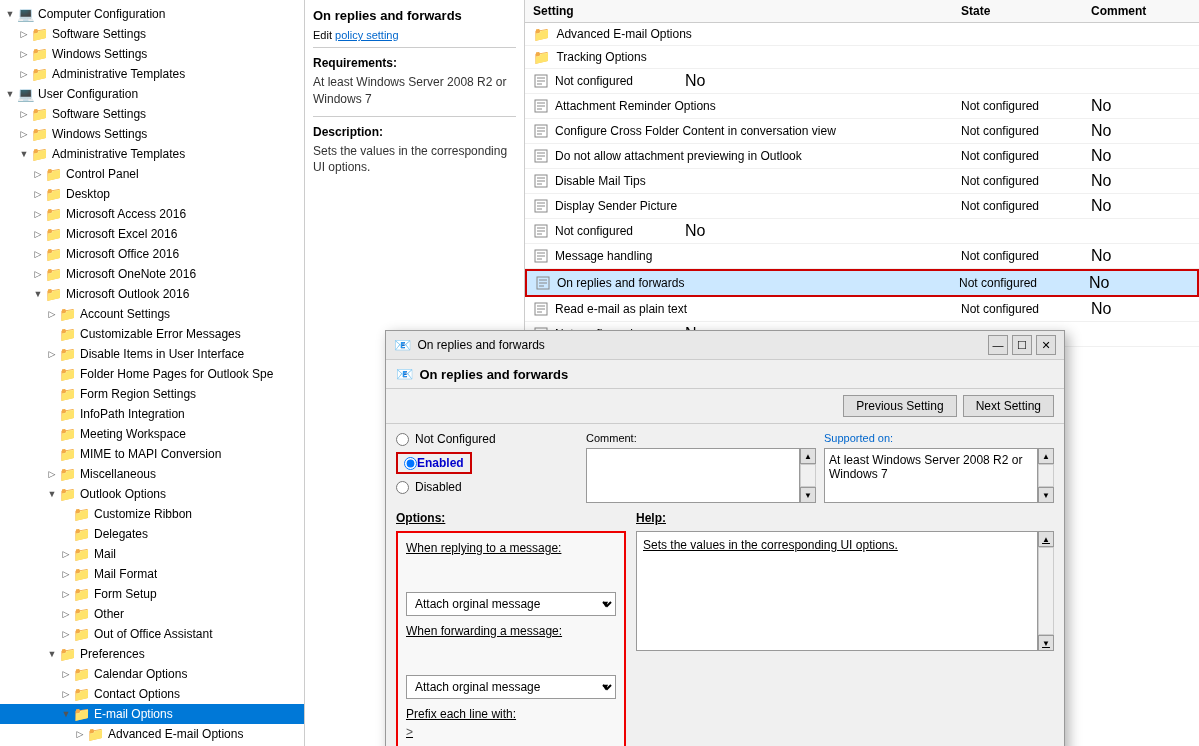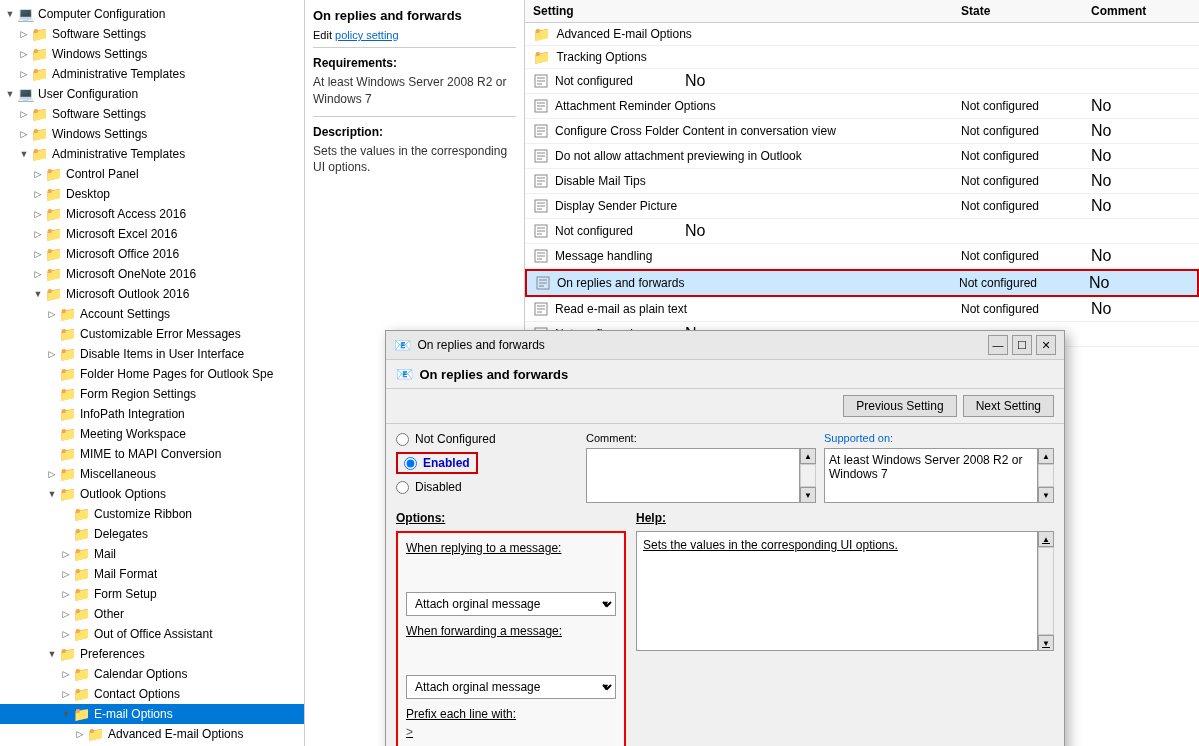--- a/index.html
+++ b/index.html
@@ -566,21 +566,21 @@
       <button class="nav-btn">Next Setting</button>
     </div>
 
     <div class="dialog-main-row">
 
       <div class="dialog-radio-col">
         <div class="radio-item">
           <input type="radio" name="policy-state" style="">
           <label>Not Configured</label>
         </div>
-        <div style="border: 2px solid #cc0000; display: inline-flex; align-items: center; gap: 6px; padding: 2px 6px; margin-bottom: 6px;">
+        <div style="border: 2px solid #cc0000; display: inline-flex; align-items: center; padding: 2px 6px; margin-bottom: 6px;">
           <input type="radio" name="policy-state" checked="" style="">
           <label style="color:#0000cc; font-weight:bold;">Enabled</label>
         </div>
         <div class="radio-item">
           <input type="radio" name="policy-state" style="">
           <label>Disabled</label>
         </div>
       </div>
 
       <div class="dialog-right-col">

